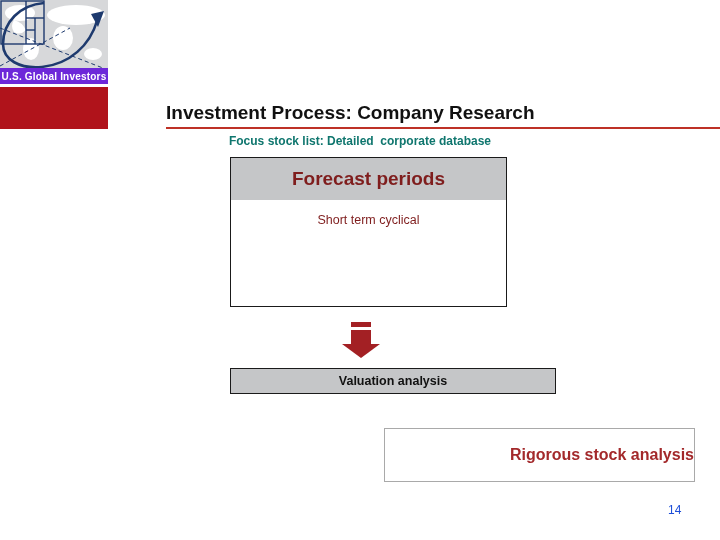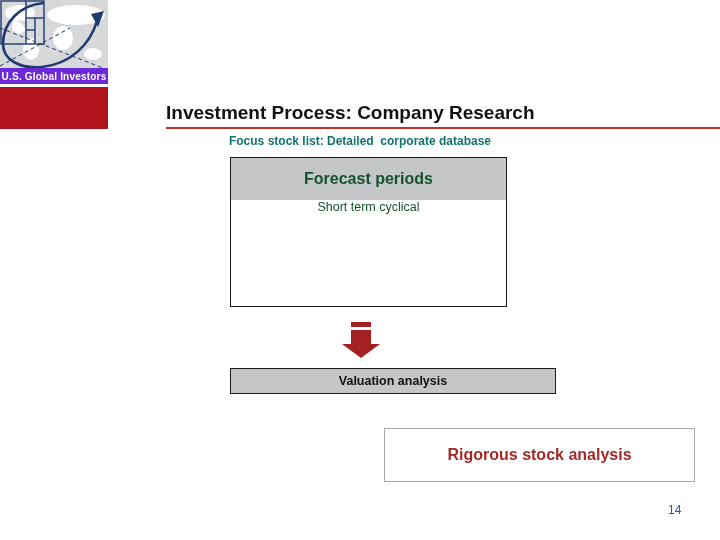--- a/index.html
+++ b/index.html
@@ -36,44 +36,44 @@
   }
 
   
   .forecast-box {
     position: absolute; left: 230px; top: 157px; width: 277px; height: 150px;
     background: #ffffff; border: 1px solid #1a1a1a; box-sizing: border-box;
   }
   .forecast-header {
     height: 42px; background: #C5C6C8; border-bottom: none;
     display: flex; align-items: center; justify-content: center;
-    font-size: 16px; font-weight: bold; color: #14532d;
+    font-size: 19px; font-weight: bold; color: #7f1d1d;
   }
   .forecast-body {
     display: flex; flex-direction: column; align-items: center;
-    gap: 15px;
-    font-size: 12.5px; color: #14532d;
+    padding-top: 13px; gap: 15px;
+    font-size: 12.5px; color: #7f1d1d;
   }
 
   
   .down-arrow { position: absolute; left: 342px; top: 322px; }
 
   
   .valuation-box {
     position: absolute; left: 230px; top: 368px; width: 326px; height: 26px;
     background: #C5C6C8; border: 1px solid #1a1a1a; box-sizing: border-box;
     display: flex; align-items: center; justify-content: center;
     font-size: 12.5px; font-weight: bold; color: #111111;
   }
 
   
   .result-box {
     position: absolute; left: 384px; top: 428px; width: 311px; height: 54px;
     background: #ffffff; border: 1px solid #a9a9a9; box-sizing: border-box;
-    display: flex; align-items: center; justify-content: center;
+    display: flex; align-items: center; justify-content: flex-end;
   }
   .result-box span { font-size: 16px; font-weight: bold; color: #A3292B; }
 
   
   .footer { position: absolute; left: 8px; top: 502px; display: flex; }
   .cc-logo { width: 21px; margin-right: 6px; }
   .cc-top { width: 21px; height: 9px; margin-top: 2px; background: #C8705B; border-radius: 0 0 45% 3px; }
   .cc-bottom { width: 21px; height: 12px; margin-top: 3px; background: #A32024; border-radius: 10px 10px 2px 2px; }
   .footer-text { font-size: 10px; font-weight: bold; color: #9C372E; line-height: 12.5px; white-space: nowrap; }
   .page-number {

